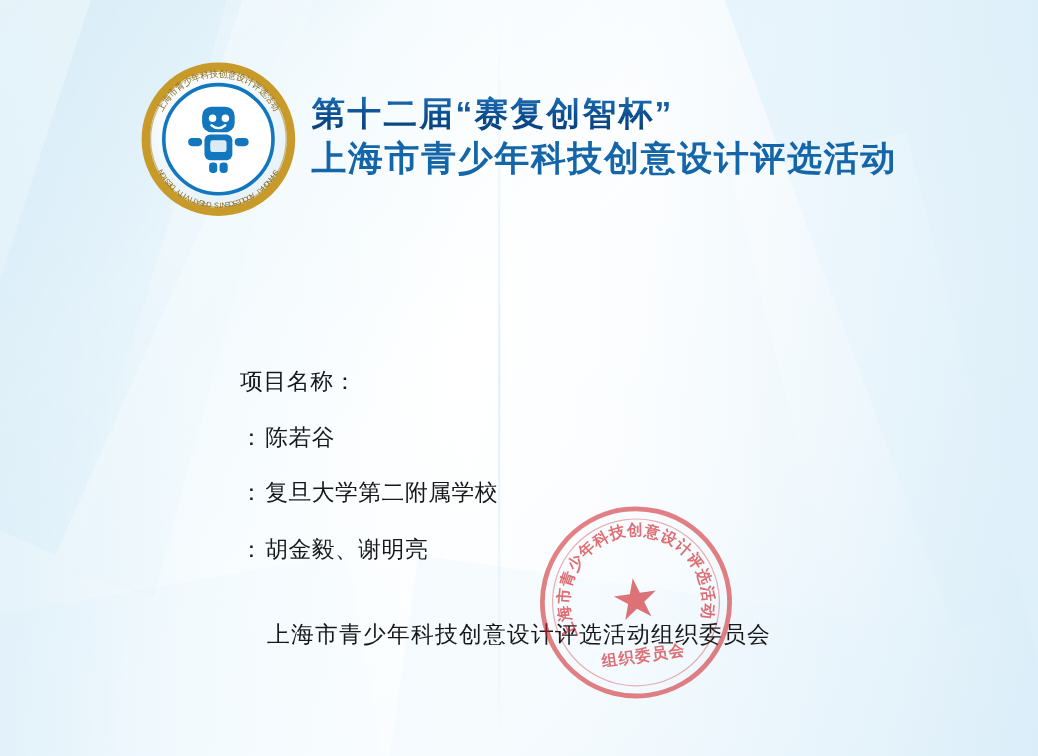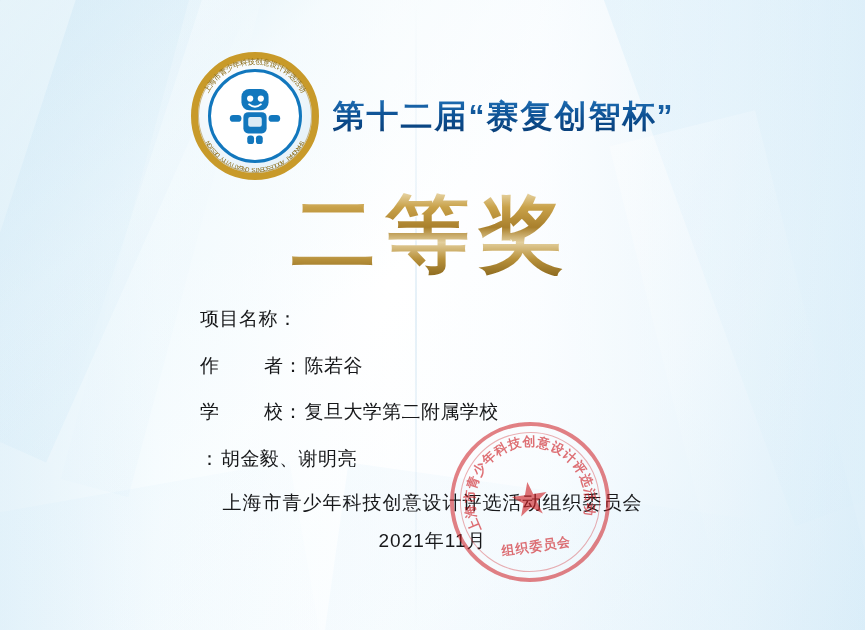--- a/index.html
+++ b/index.html
@@ -97,21 +97,21 @@
     left: 50%; top: 50%;
     transform: translate(-50%, -50%);
     width: 62px; height: 62px;
   }
   .title-block {
     display: flex;
     flex-direction: column;
     justify-content: center;
   }
   .title-main {
-    font-size: 32px;
+    font-size: 28px;
     font-weight: bold;
     letter-spacing: 2px;
     color: #0f4f8f;
     line-height: 1.15;
     background: linear-gradient(to bottom, #1f6fb5 0%, #0c4e90 55%, #0a3f78 100%);
     -webkit-background-clip: text;
     background-clip: text;
     color: transparent;
     text-shadow: none;
     white-space: nowrap;
@@ -330,50 +330,47 @@
         <rect x="6" y="31" width="12" height="7" rx="3.5" fill="#1277bd"></rect>
         <rect x="46" y="31" width="12" height="7" rx="3.5" fill="#1277bd"></rect>
         <rect x="24" y="52" width="7" height="9" rx="3" fill="#1277bd"></rect>
         <rect x="33" y="52" width="7" height="9" rx="3" fill="#1277bd"></rect>
         <rect x="25" y="33" width="14" height="10" rx="2" fill="#ffffff" opacity="0.85"></rect>
       </svg>
     </div>
 
     <div class="title-block">
       <div class="title-main">第十二届“赛复创智杯”</div>
+      <div class="title-sub">上海市青少年科技创意设计评选活动</div>
     </div>
 
   </div>
 
-  <div class="award">二等奖</div>
 
   <div class="fields" id="fields-container">
       <div class="field-row">
         <span class="field-label">项目名称</span>
         <span class="field-colon">：</span>
       </div>
       <div class="field-row">
-        <span class="field-label spread">作者</span>
         <span class="field-colon">：</span>
         <span class="field-value">陈若谷</span>
       </div>
       <div class="field-row">
-        <span class="field-label spread">学校</span>
         <span class="field-colon">：</span>
         <span class="field-value">复旦大学第二附属学校</span>
       </div>
       <div class="field-row">
         <span class="field-colon">：</span>
         <span class="field-value">胡金毅、谢明亮</span>
       </div>
     </div>
 
   <div class="footer">
     <div class="footer-org">上海市青少年科技创意设计评选活动组织委员会</div>
-    <div class="footer-date">2021年11月</div>
   </div>
 
   <div class="stamp">
     <div class="inner-ring"></div>
     <div class="arc" id="stamp-arc-text">
         <span style="font-size: 13px; transform: rotate(-105deg) translate(0px, -60px) translate(-50%, -50%) rotate(0deg); transform-origin: 0px 0px;">上</span>
         <span style="font-size: 13px; transform: rotate(-91deg) translate(0px, -60px) translate(-50%, -50%) rotate(0deg); transform-origin: 0px 0px;">海</span>
         <span style="font-size: 13px; transform: rotate(-77deg) translate(0px, -60px) translate(-50%, -50%) rotate(0deg); transform-origin: 0px 0px;">市</span>
         <span style="font-size: 13px; transform: rotate(-63deg) translate(0px, -60px) translate(-50%, -50%) rotate(0deg); transform-origin: 0px 0px;">青</span>
         <span style="font-size: 13px; transform: rotate(-49deg) translate(0px, -60px) translate(-50%, -50%) rotate(0deg); transform-origin: 0px 0px;">少</span>

